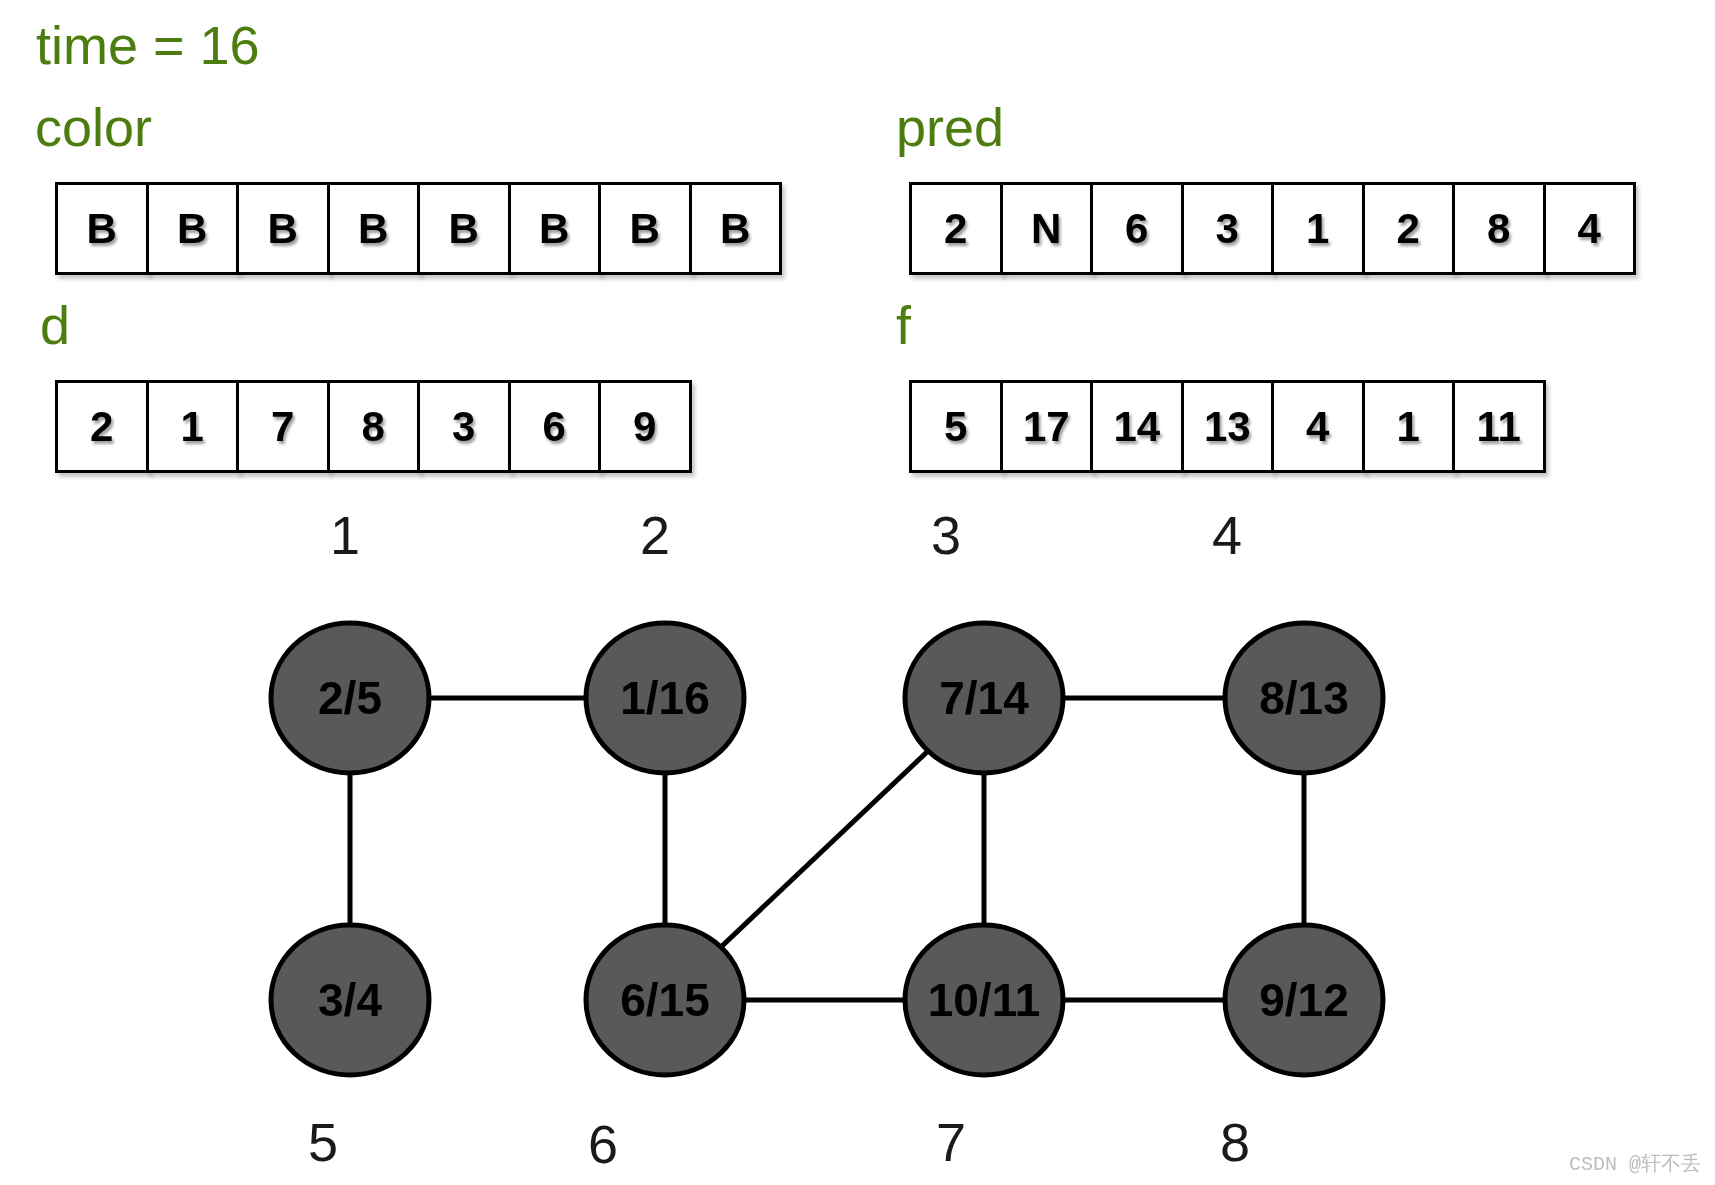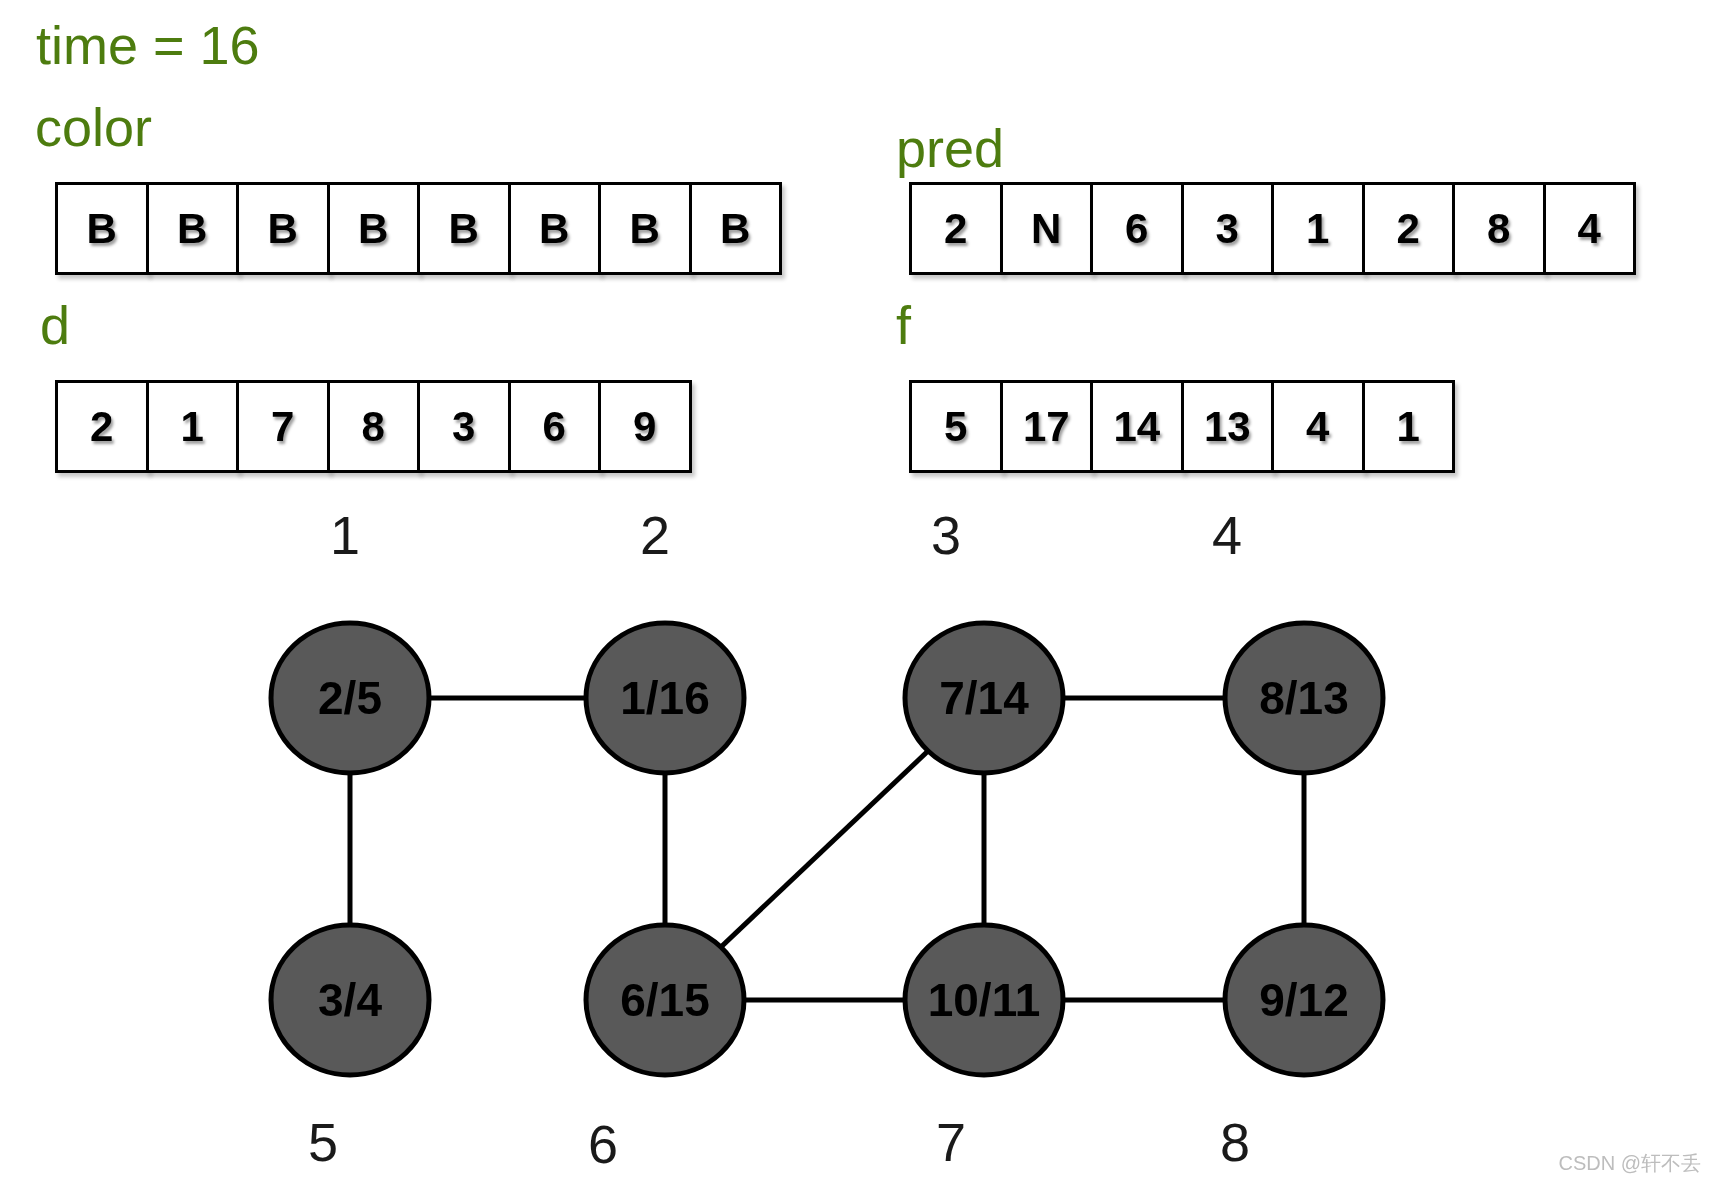--- a/index.html
+++ b/index.html
@@ -36,40 +36,41 @@
   .cell + .cell{margin-left:-3px;}
   #graph{position:absolute;left:0;top:0;}
   #graph text{font-family:"Liberation Sans", sans-serif;}
   .node-times{font-weight:bold;font-size:46px;fill:#000;}
   .node-id{font-size:54px;fill:#1a1a1a;}
   .watermark{
     position:absolute;
     right:14px;bottom:8px;
     font-size:20px;
     color:#bdbdbd;
+    font-family:Liberation Mono, monospace;
   }
 </style>
 </head>
 <body>
 
 <div class="big-label" style="left:36px;top:16px;">time = 16</div>
 
 <div class="big-label" style="left:35px;top:98px;">color</div>
 <div class="array" style="left:55px;top:182px;">
     <div class="cell">B</div>
     <div class="cell">B</div>
     <div class="cell">B</div>
     <div class="cell">B</div>
     <div class="cell">B</div>
     <div class="cell">B</div>
     <div class="cell">B</div>
     <div class="cell">B</div>
   </div>
 
-<div class="big-label" style="left:896px;top:98px;margin-top:21px;">pred</div>
+<div class="big-label" style="left:896px;top:98px;">pred</div>
 <div class="array" style="left:909px;top:182px;">
     <div class="cell">2</div>
     <div class="cell">N</div>
     <div class="cell">6</div>
     <div class="cell">3</div>
     <div class="cell">1</div>
     <div class="cell">2</div>
     <div class="cell">8</div>
     <div class="cell">4</div>
   </div>
@@ -86,20 +87,21 @@
   </div>
 
 <div class="big-label" style="left:896px;top:296px;">f</div>
 <div class="array" style="left:909px;top:380px;">
     <div class="cell">5</div>
     <div class="cell">17</div>
     <div class="cell">14</div>
     <div class="cell">13</div>
     <div class="cell">4</div>
     <div class="cell">1</div>
+    <div class="cell">11</div>
   </div>
 
 <svg id="graph" width="1715" height="1185" viewBox="0 0 1715 1185">
     <line x1="350" y1="698" x2="665" y2="698" stroke="#000000" stroke-width="5"></line>
     <line x1="984" y1="698" x2="1304" y2="698" stroke="#000000" stroke-width="5"></line>
     <line x1="350" y1="698" x2="350" y2="1000" stroke="#000000" stroke-width="5"></line>
     <line x1="665" y1="698" x2="665" y2="1000" stroke="#000000" stroke-width="5"></line>
     <line x1="984" y1="698" x2="665" y2="1000" stroke="#000000" stroke-width="5"></line>
     <line x1="984" y1="698" x2="984" y2="1000" stroke="#000000" stroke-width="5"></line>
     <line x1="1304" y1="698" x2="1304" y2="1000" stroke="#000000" stroke-width="5"></line>

